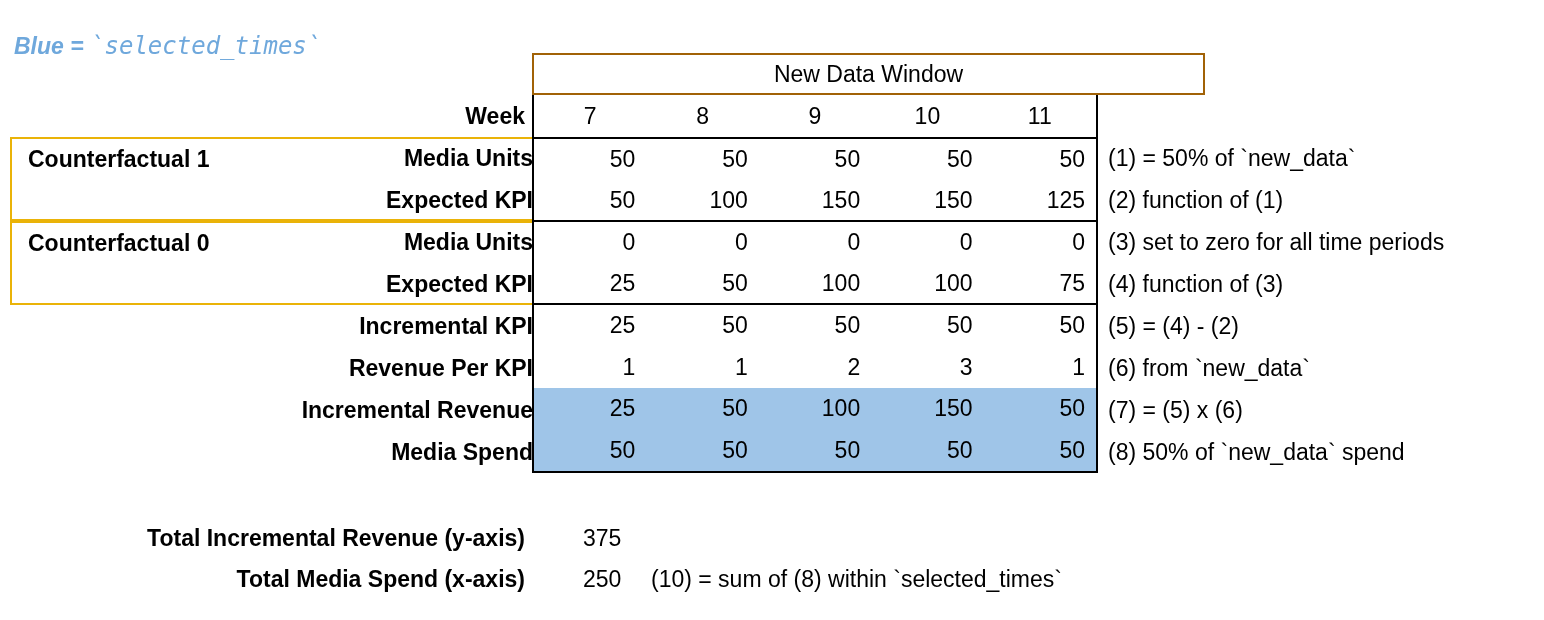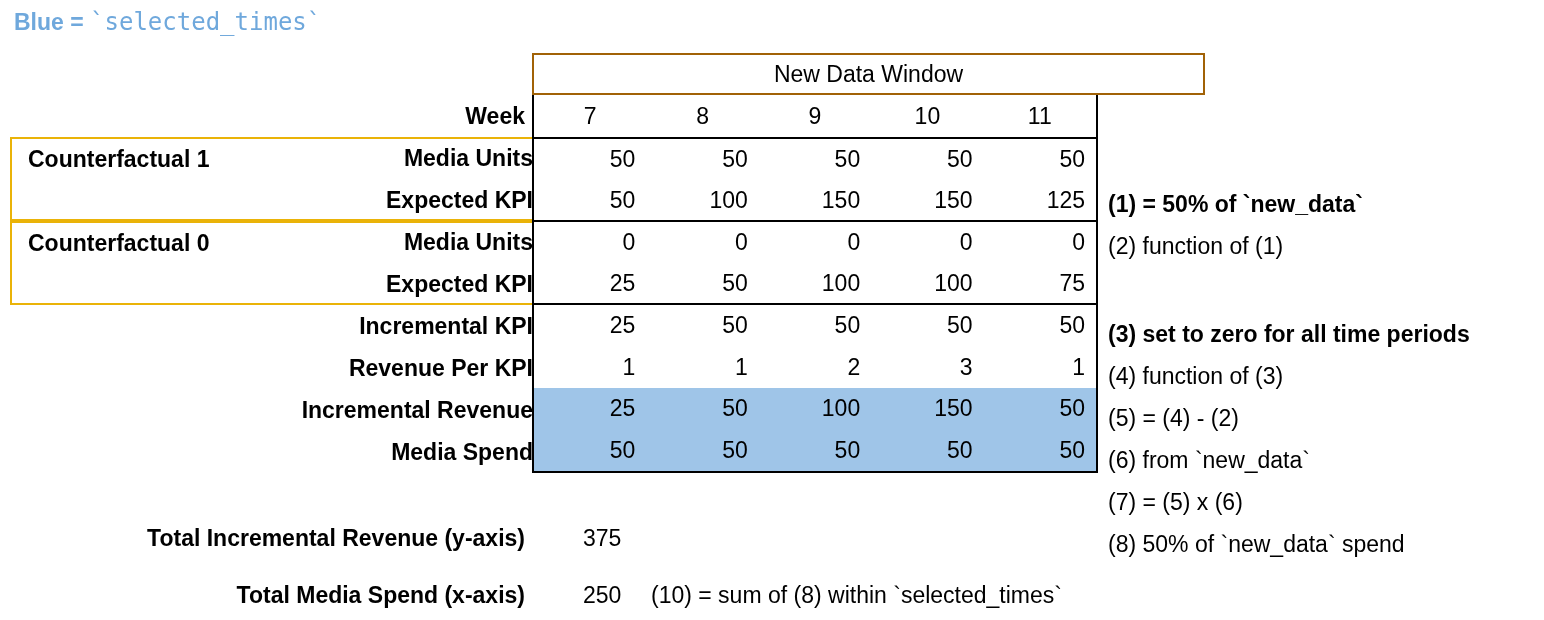--- a/index.html
+++ b/index.html
@@ -5,21 +5,21 @@
   html,body{margin:0;padding:0;background:#fff;}
   .screen{
     position:relative;
     width:1544px;height:620px;
     background:#ffffff;
     font-family:"Liberation Sans",sans-serif;
     font-size:23px;color:#000;
     overflow:hidden;
   }
   
-  .caption{position:absolute;left:14px;top:8px;color:#6fa8dc;white-space:nowrap;}
+  .caption{position:absolute;left:14px;top:32px;color:#6fa8dc;white-space:nowrap;font-style:italic;}
   .caption-prefix{font-weight:bold;}
   .caption-code{font-family:"DejaVu Sans Mono","Liberation Mono",monospace;font-size:24px;}
   
   .header-box{
     position:absolute;left:532px;top:53px;width:673px;height:42px;
     box-sizing:border-box;border:2px solid #a16207;
     display:flex;align-items:center;justify-content:center;
   }
   
   .week-label{
@@ -49,25 +49,25 @@
   .cf-box{
     position:absolute;left:10px;width:524px;height:84px;
     box-sizing:border-box;border:2px solid #eab308;
   }
   .cf-box-1{top:137px;}
   .cf-box-0{top:221px;}
   .cf-box .gname{display:block;margin-left:16px;line-height:40px;font-weight:bold;white-space:nowrap;}
   
   .notes{position:absolute;left:1108px;top:137px;}
   .notes .note{height:42px;line-height:42px;white-space:nowrap;}
-  .notes .note.bold{font-weight:bold;margin-top:46px;}
+  .notes .note.bold{font-weight:normal;}
   
   .total-line{position:absolute;left:0;width:1544px;height:42px;line-height:42px;text-decoration:underline;}
   .total-line-1{top:517px;}
-  .total-line-2{top:574px;}
+  .total-line-2{top:558px;}
   .total-label{position:absolute;left:0;width:525px;text-align:right;font-weight:bold;white-space:nowrap;}
   .total-value{position:absolute;left:566px;white-space:nowrap;margin-left:17px;}
   .total-note{position:absolute;left:651px;white-space:nowrap;}
 </style>
 </head>
 <body>
 
 <div class="screen">
 
   <div class="caption">

